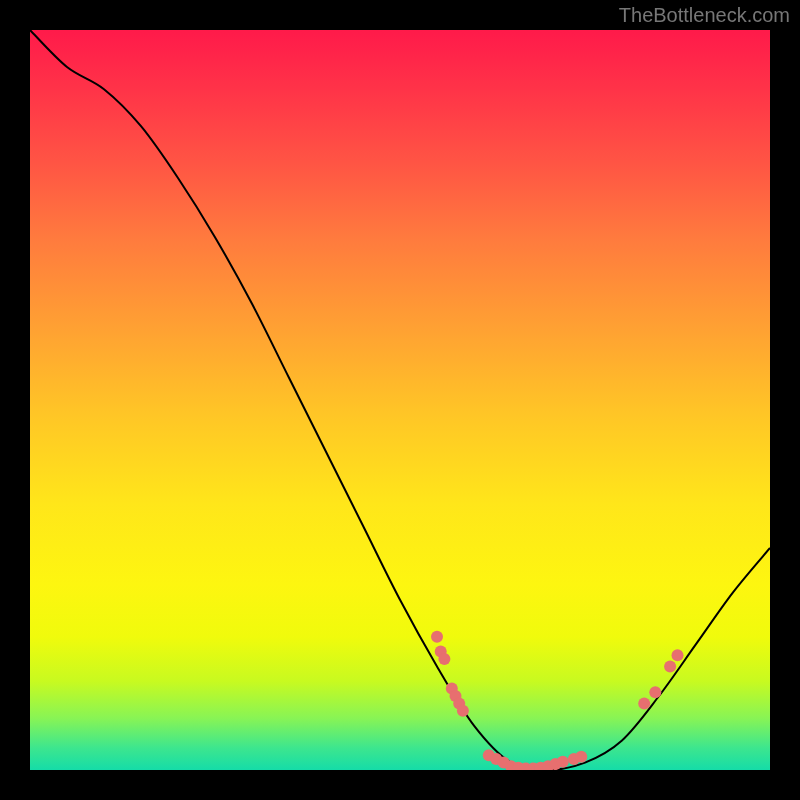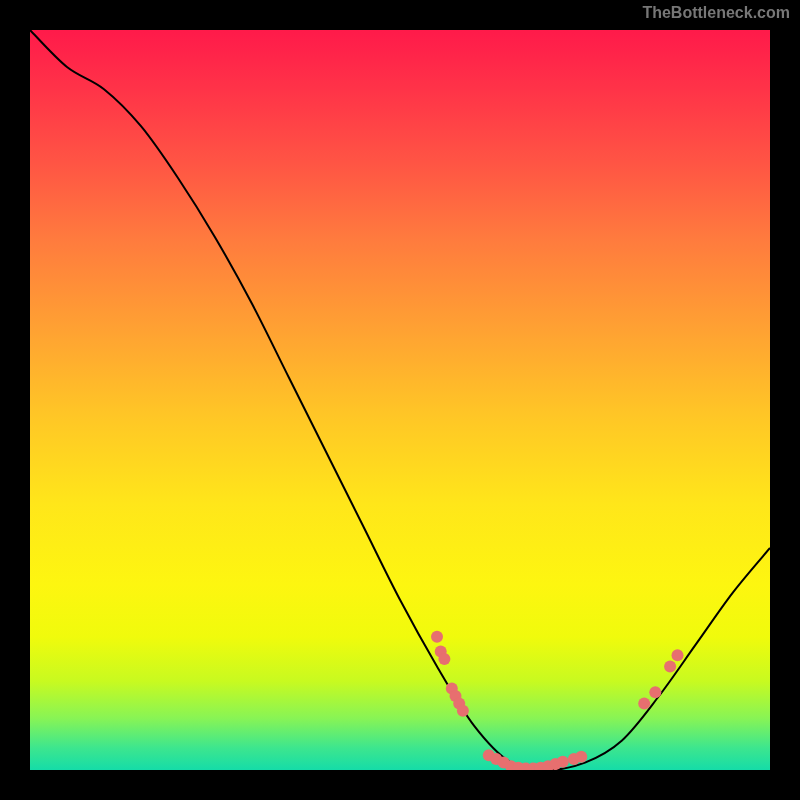--- a/index.html
+++ b/index.html
@@ -9,22 +9,22 @@
     background: #000;
     position: relative;
     font-family: Arial, sans-serif;
     overflow: hidden;
   }
   .attribution {
     position: absolute;
     top: 4px;
     right: 10px;
     color: #777;
-    font-size: 16px;
-    font-weight: bold;
+    font-size: 20px;
+    font-weight: normal;
     z-index: 10;
   }
   .plot-area {
     position: absolute;
     left: 30px;
     top: 30px;
     width: 740px;
     height: 740px;
   }
   .gradient-bg {

